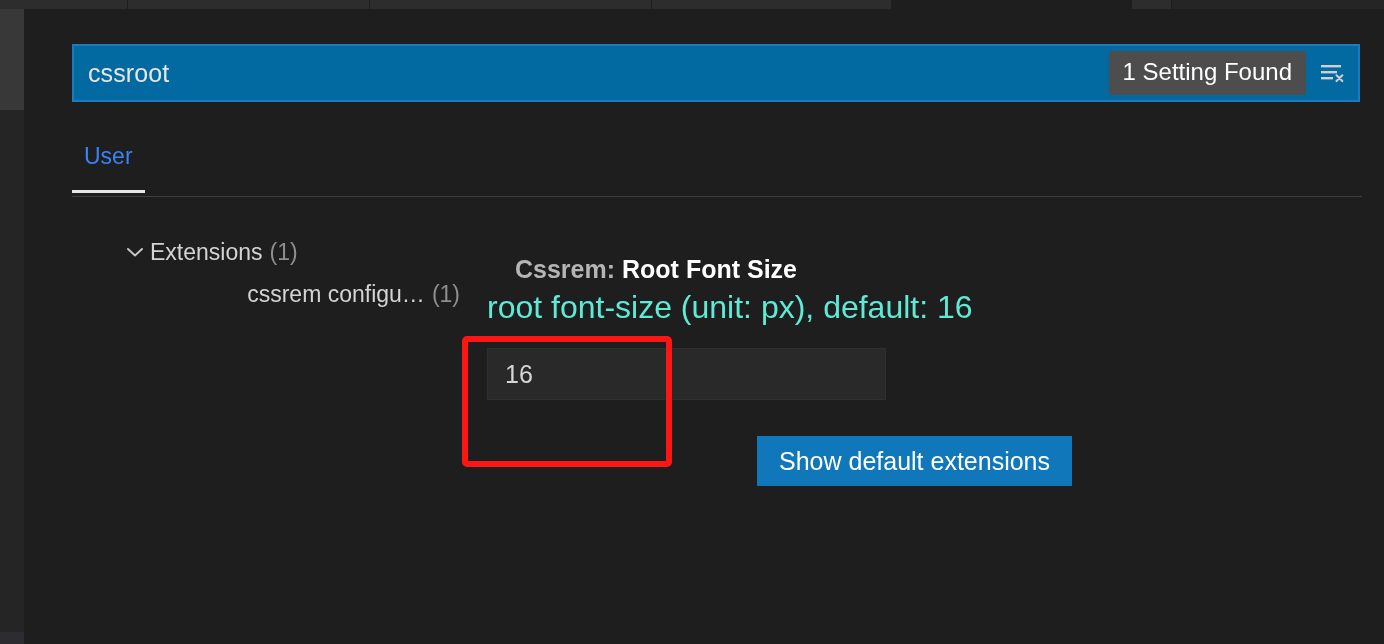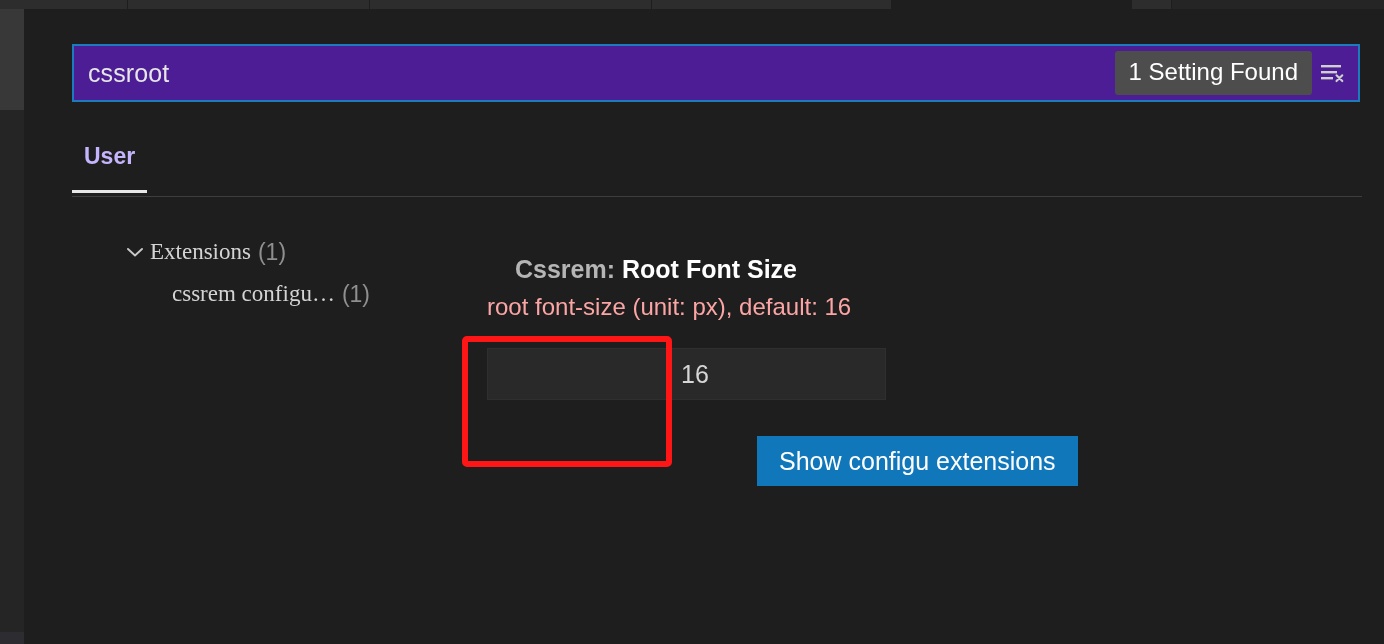--- a/index.html
+++ b/index.html
@@ -67,21 +67,21 @@
   }
 
   
   #search-row {
     position: absolute;
     left: 48px; top: 35px;
     width: 1288px;
     height: 58px;
     display: flex;
     align-items: center;
-    background: #4c1d95;
+    background: #0369a1;
     border: 2px solid #1b7bbd;
     padding: 0 6px 0 0;
   }
   #search-input {
     flex: 1 1 auto;
     height: 100%;
     background: transparent;
     border: none;
     outline: none;
     color: #e6e6e6;
@@ -94,21 +94,21 @@
 
   #found-badge {
     flex: 0 0 auto;
     background: #4d4d4d;
     color: #ffffff;
     font-size: 24px;
     line-height: 1;
     padding: 9px 14px 11px 14px;
     border-radius: 3px;
     white-space: nowrap;
-    margin-right: 0;
+    margin-right: 6px;
   }
 
   #clear-filter-btn {
     flex: 0 0 auto;
     width: 40px;
     height: 44px;
     display: flex;
     align-items: center;
     justify-content: center;
     cursor: pointer;
@@ -127,21 +127,21 @@
     height: 58px;
   }
   .settings-tab {
     font-size: 23px;
     color: #c9c9c9;
     padding: 8px 12px 0 12px;
     cursor: pointer;
     position: relative;
     height: 58px;
   }
-  .settings-tab.active { color: #c4b5fd; font-weight: bold; }
+  .settings-tab.active { color: #3b82f6; font-weight: normal; }
   .settings-tab.active::after {
     content: "";
     position: absolute;
     left: 0; right: 0; bottom: 0;
     height: 3px;
     background: #e7e7e7;
   }
   #tabs-divider {
     position: absolute;
     left: 0; bottom: 0;
@@ -156,32 +156,31 @@
     left: 96px; top: 222px;
     width: 340px;
   }
   .toc-row {
     display: flex;
     align-items: center;
     height: 42px;
     cursor: pointer;
     white-space: nowrap;
   }
-  .toc-row.child { padding-left: 52px; }
+  .toc-row.child { padding-left: 52px; justify-content: flex-end; }
   .toc-chevron {
     width: 30px;
     display: flex;
     align-items: center;
     justify-content: center;
     flex: 0 0 auto;
   }
   .toc-label {
     font-size: 23px;
     color: #d4d4d4;
-    font-family: Liberation Serif, serif;
   }
   .toc-count {
     font-size: 23px;
     color: #8f8f8f;
     margin-left: 7px;
   }
 
   
   #setting-detail {
     position: absolute;
@@ -190,22 +189,22 @@
   }
   #setting-title {
     font-size: 25px;
     font-weight: bold;
     line-height: 34px;
     white-space: nowrap;
   }
   #setting-title .cat { color: #b5b5b5; margin-left: 28px; }
   #setting-title .name { color: #ffffff; }
   #setting-desc {
-    font-size: 24px;
-    color: #fca5a5;
+    font-size: 32px;
+    color: #5eead4;
     line-height: 32px;
     margin-top: 5px;
     white-space: nowrap;
   }
 
   #setting-input-wrap {
     position: absolute;
     left: 463px; top: 339px;
     width: 399px;
     height: 52px;
@@ -213,21 +212,20 @@
   #setting-value-input {
     width: 100%;
     height: 100%;
     background: #292929;
     border: 1px solid #2f2f2f;
     outline: none;
     color: #d6d6d6;
     font-family: "Liberation Sans", sans-serif;
     font-size: 25px;
     padding-left: 17px;
-    text-align: center;
   }
 
   #show-matching-btn {
     position: absolute;
     left: 733px; top: 427px;
     height: 50px;
     background: #1177bb;
     color: #ffffff;
     border: none;
     font-family: "Liberation Sans", sans-serif;
@@ -314,17 +312,17 @@
       <span class="cat">Cssrem:</span>
       <span class="name">Root Font Size</span>
     </div>
     <div id="setting-desc">root font-size (unit: px), default: 16</div>
   </div>
 
   <div id="setting-input-wrap">
     <input id="setting-value-input" type="text" value="16" placeholder="16" style="">
   </div>
 
-  <button id="show-matching-btn">Show configu extensions</button>
+  <button id="show-matching-btn">Show default extensions</button>
 
   <div id="annotation-box"></div>
 
 </div>
 
 </body></html>

